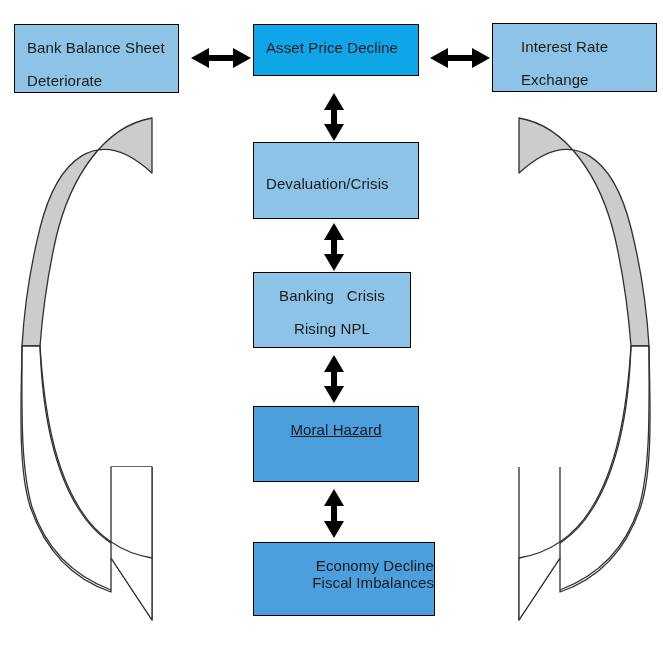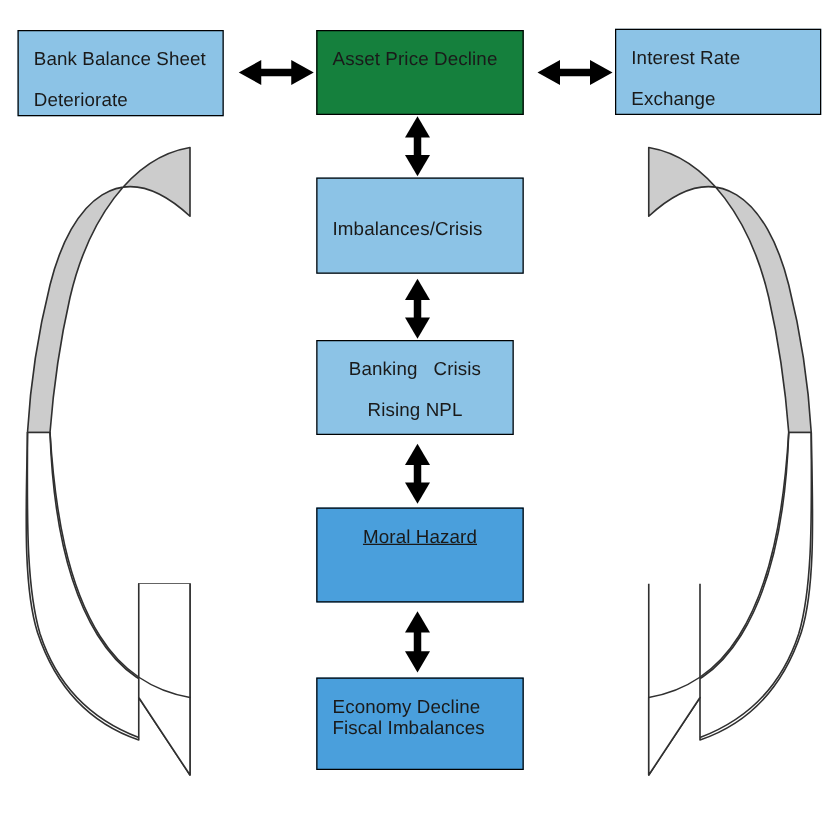--- a/index.html
+++ b/index.html
@@ -156,40 +156,40 @@
 
 </svg>
 
 <div class="connector-layer">
 
   <div class="node align-left top-text" style="left:14px; top:24px; width:165px; height:69px; background:#8CC3E6;">
     <span class="line">Bank Balance Sheet</span>
     <span class="line" style="margin-top:16px;">Deteriorate</span>
   </div>
 
-  <div class="node align-left top-text" style="left:253px; top:24px; width:166px; height:68px; background:#15803d;">
+  <div class="node align-left top-text" style="left:253px; top:24px; width:166px; height:52px; background:#0ea5e9;">
     <span class="line">Asset Price Decline</span>
   </div>
 
-  <div class="node align-left top-text" style="left:492px; top:23px; width:165px; height:69px; background:#8CC3E6;">
+  <div class="node align-left top-text" style="left:492px; top:23px; width:165px; height:69px; background:#8CC3E6;padding-left:16px;">
     <span class="line">Interest Rate</span>
     <span class="line" style="margin-top:16px;">Exchange</span>
   </div>
 
   <div class="node align-left top-text" style="left:253px; top:142px; width:166px; height:77px; background:#8CC3E6;">
-    <span class="line" style="margin-top:18px;">Imbalances/Crisis</span>
+    <span class="line" style="margin-top:18px;">Devaluation/Crisis</span>
   </div>
 
   <div class="node align-center top-text" style="left:253px; top:272px; width:158px; height:76px; background:#8CC3E6;">
     <span class="line">Banking   Crisis</span>
     <span class="line" style="margin-top:16px;">Rising NPL</span>
   </div>
 
   <div class="node align-center top-text" style="left:253px; top:406px; width:166px; height:76px; background:#4A9FDC;text-decoration:underline;">
     <span class="line">Moral Hazard</span>
   </div>
 
-  <div class="node align-left top-text" style="left:253px; top:542px; width:166px; height:74px; background:#4A9FDC;">
+  <div class="node align-left top-text" style="left:253px; top:542px; width:182px; height:74px; background:#4A9FDC;align-items:flex-end;">
     <span class="line">Economy Decline</span>
     <span class="line" style="margin-top:0;">Fiscal Imbalances</span>
   </div>
 
 </div>
 
 </body></html>

